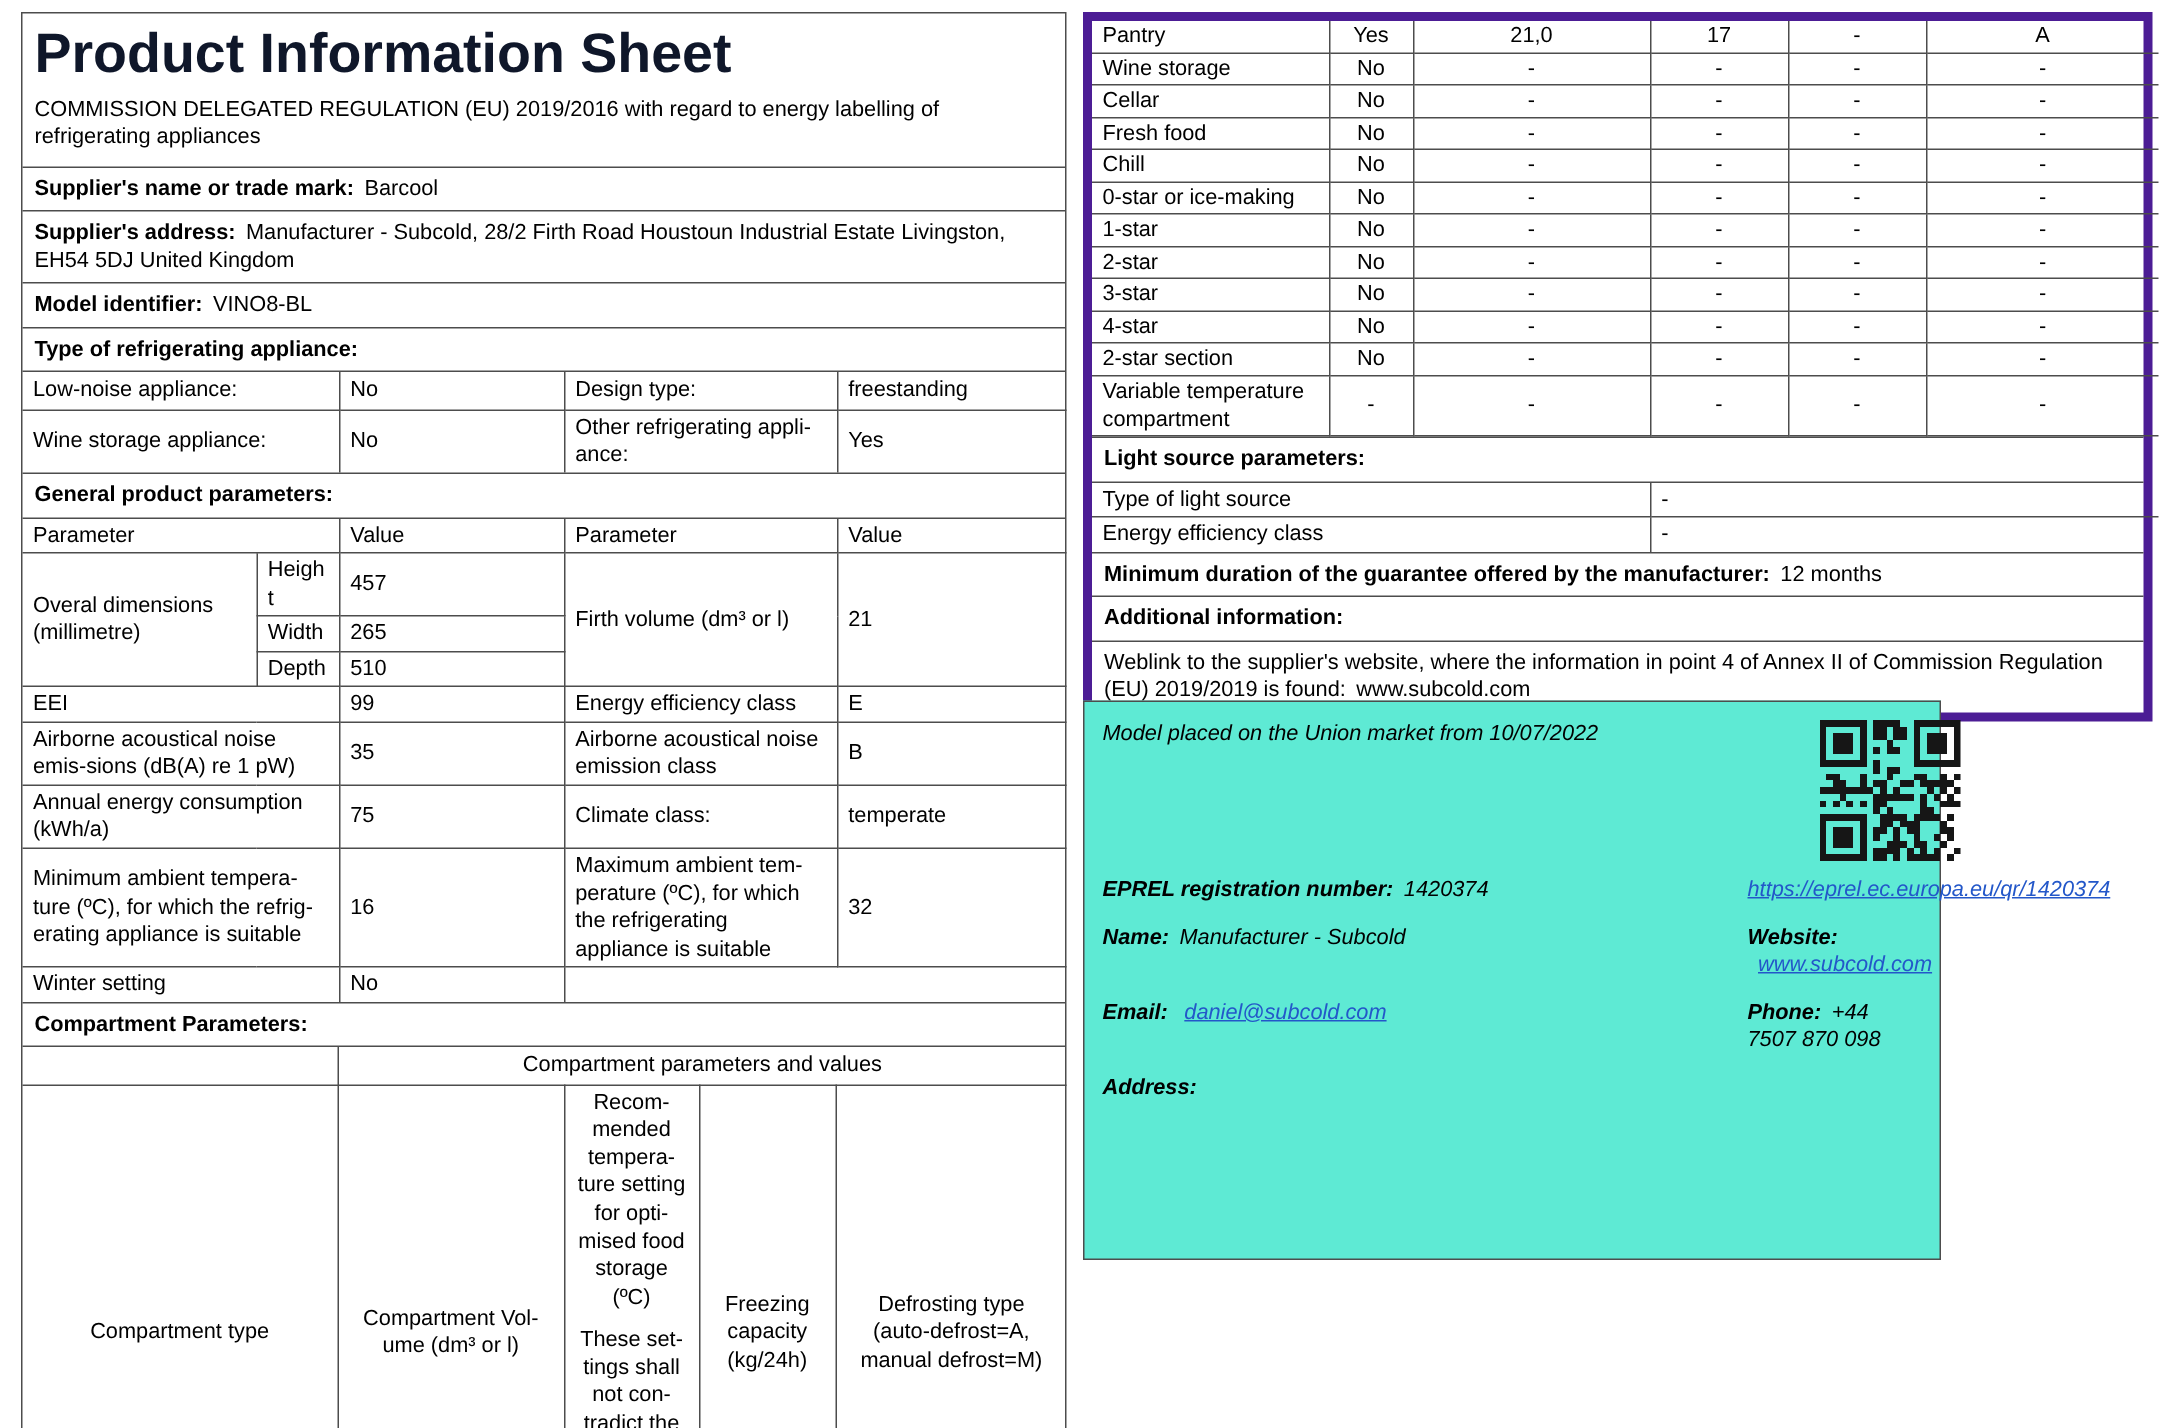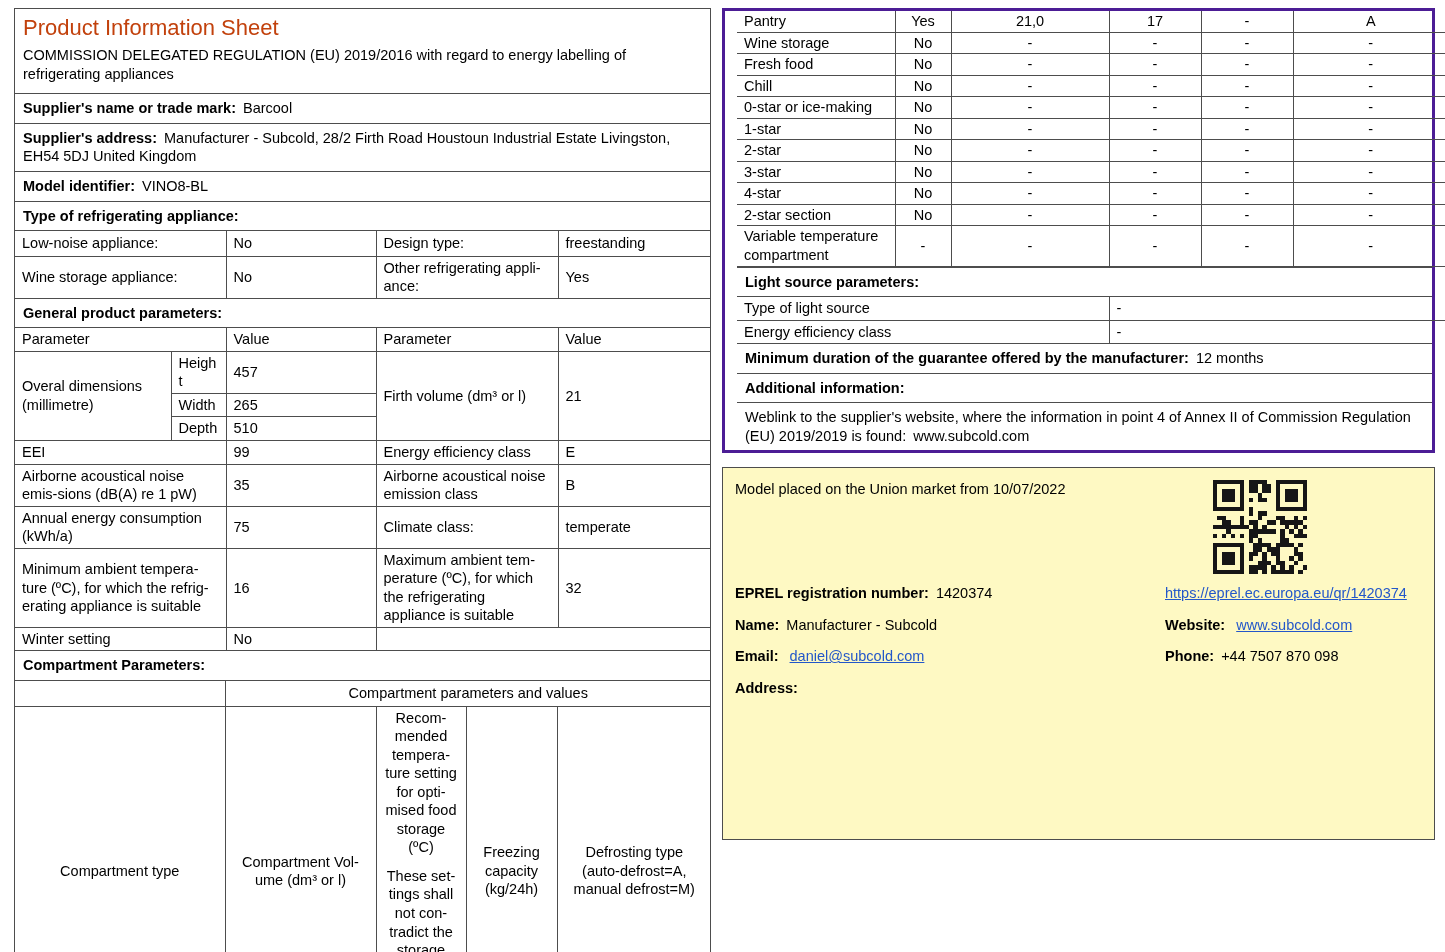--- a/index.html
+++ b/index.html
@@ -10,21 +10,21 @@
     line-height:1.28;
   }
   b { font-weight:bold; }
 
   
   .lpage { position:absolute; left:14px; top:8px; width:697px;
            border:1px solid #4d4d4d; border-bottom-width:2px; background:#fff; }
   .sec { border-top:1px solid #4d4d4d; }
   .sec:first-child { border-top:none; }
 
-  .doc-title { color:#c2410c; font-size:22px; font-weight:normal; line-height:1.15; padding:6px 8px 0 8px; }
+  .doc-title { color:#0f172a; font-size:37px; font-weight:bold; line-height:1.15; padding:6px 8px 0 8px; }
   .regulation { padding:6px 8px 10px 8px; width:690px; }
 
   .kv { padding:5px 8px; }
   .kv .v { margin-left:7px; }
   .heading { font-weight:bold; padding:5px 8px; }
 
   table { border-collapse:collapse; width:100%; table-layout:fixed; }
   td { border:1px solid #4d4d4d; padding:2px 7px; vertical-align:middle; word-wrap:break-word; }
   tr.first td { border-top:none; }
   td.eL { border-left:none; }
@@ -32,28 +32,28 @@
   td.eB { border-bottom:none; }
   .ctr { text-align:center; }
   .preline { white-space:pre-line; }
 
   .tallcell { text-align:center; vertical-align:middle; }
   .tallrow td { height:293px; }
   .p2 { margin-top:10px; }
 
   
   .rpage { position:absolute; left:722px; top:8px; width:713px;
-           border:3px solid #4c1d95; background:#fff;padding-left:12px; }
+           border:6px solid #4c1d95; background:#fff; }
   .rt td { height:21px; padding:1px 7px; }
   .rt .variable td { height:39px; }
   .lt td { height:22px; padding:2px 7px; }
 
   
-  .rbox { position:absolute; left:722px; top:467px; width:713px; height:373px;
-          border:1px solid #4d4d4d; background:#fef9c3; padding:12px 12px; }
+  .rbox { position:absolute; left:722px; top:467px; width:572px; height:373px;
+          border:1px solid #4d4d4d; background:#5eead4; padding:12px 12px;font-style:italic; }
   .mrow { display:flex; align-items:flex-start; margin-bottom:13px; }
   .mleft { flex:0 0 430px; }
   .mright { margin-left:auto; width:262px; }
   .qrwrap { padding-left:48px; height:100px; }
   .mrow1 { margin-bottom:4px; }
   a.link { color:#2357c9; text-decoration:underline; }
   .lbl { font-weight:bold; }
   .val { margin-left:7px;text-align:center; }
   .addr-lines { margin-top:1px; }
 
@@ -242,20 +242,28 @@
           <tr class="first">
         <td class="eL">Pantry</td>
         <td class="ctr">Yes</td>
         <td class="ctr">21,0</td>
         <td class="ctr">17</td>
         <td class="ctr">-</td>
         <td class="eR ctr">A</td>
       </tr>
       <tr>
         <td class="eL">Wine storage</td>
+        <td class="ctr">No</td>
+        <td class="ctr">-</td>
+        <td class="ctr">-</td>
+        <td class="ctr">-</td>
+        <td class="eR ctr">-</td>
+      </tr>
+      <tr>
+        <td class="eL">Cellar</td>
         <td class="ctr">No</td>
         <td class="ctr">-</td>
         <td class="ctr">-</td>
         <td class="ctr">-</td>
         <td class="eR ctr">-</td>
       </tr>
       <tr>
         <td class="eL">Fresh food</td>
         <td class="ctr">No</td>
         <td class="ctr">-</td>

